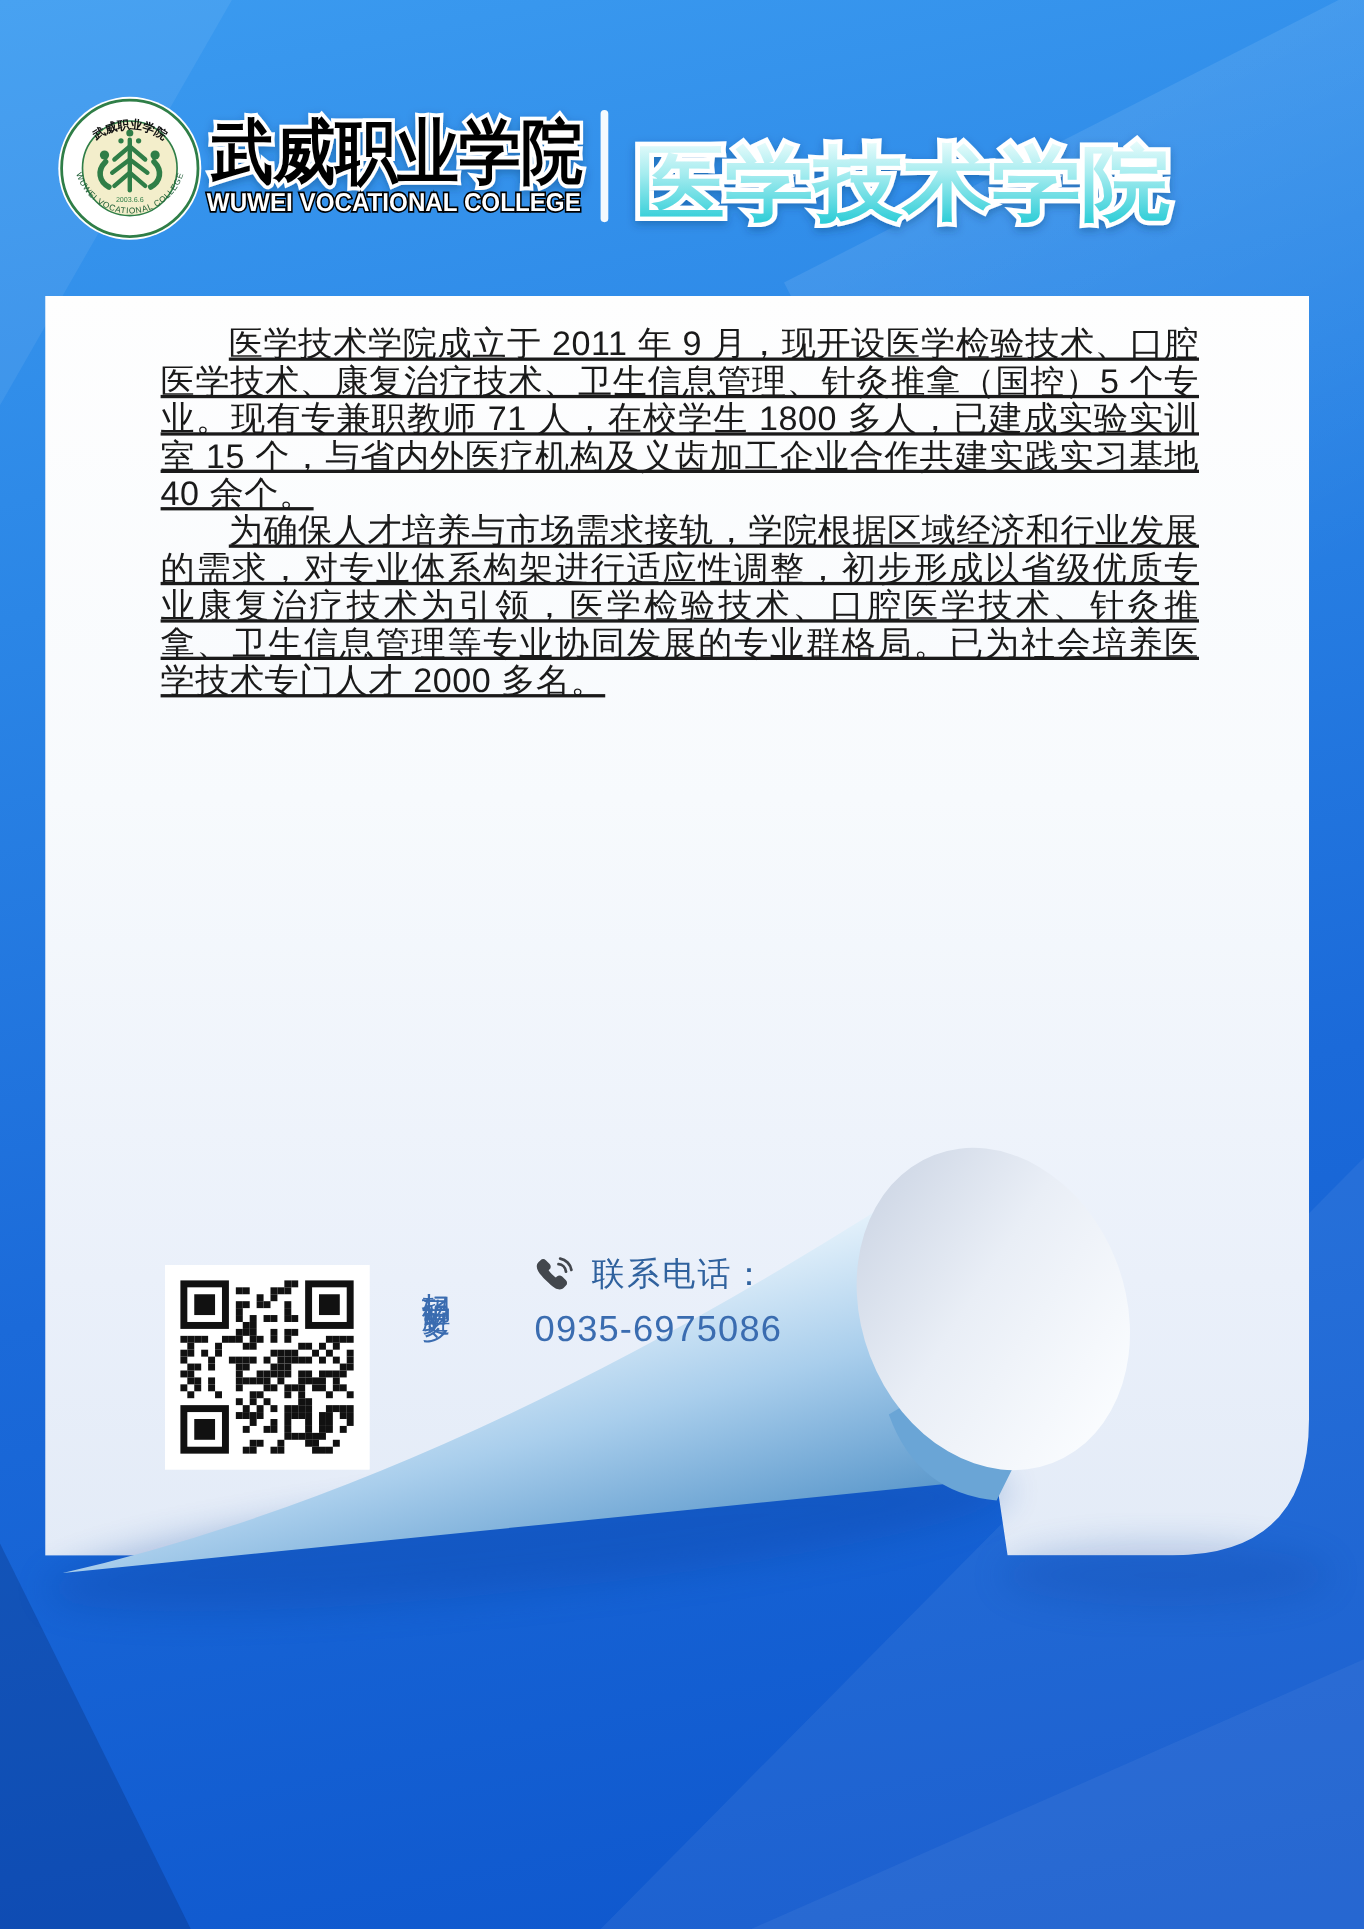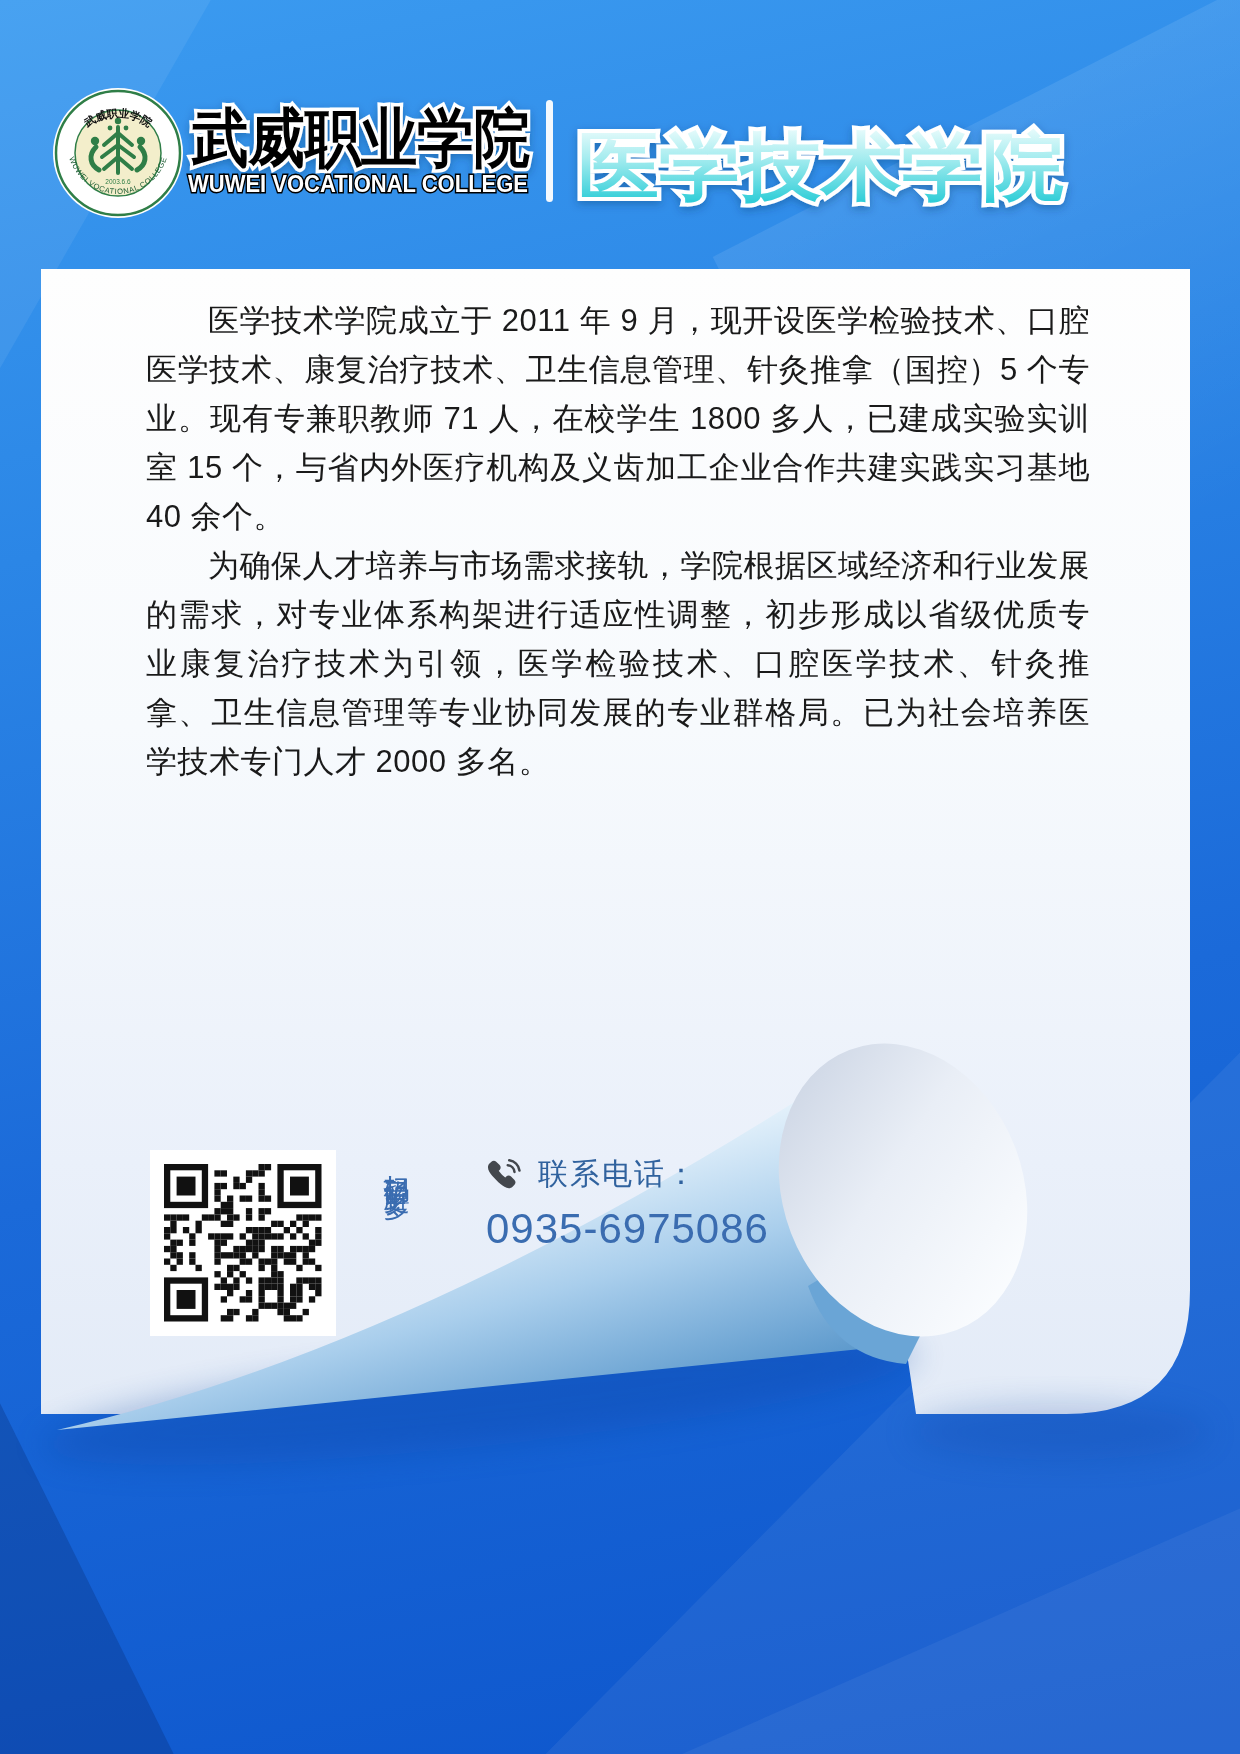--- a/index.html
+++ b/index.html
@@ -18,34 +18,34 @@
           clip-path:polygon(55% 100%,100% 86%,100% 100%);}
   .shadecorner{left:0;top:0;width:100%;height:100%;background:rgba(3,22,76,.22);
           clip-path:polygon(0 80%,14% 100%,0 100%);}
   
   .card{position:absolute;left:41px;top:269px;width:1149px;height:1145px;
         background:linear-gradient(180deg,#fefefe 0%,#f7fafd 40%,#eaf0fa 78%,#e3ebf7 100%);
         clip-path:path("M0 0 H1149 V1021 Q1149 1145 1025 1145 L875 1145 L864 1071 L16 1161 L0 1163 Z");
         z-index:1;}
   
   .article{position:absolute;left:146px;top:296px;width:944px;z-index:3;
-           font-size:31px;line-height:49px;color:#1a1a1a;text-align:justify;letter-spacing:.5px;}
+           font-size:31px;line-height:34px;color:#1a1a1a;text-align:justify;letter-spacing:.5px;text-decoration:underline;}
   .article p{margin:0;text-indent:2em;}
   
   .hdr{position:absolute;left:0;top:0;width:1240px;height:240px;z-index:4;}
   .curl{position:absolute;left:0;top:0;width:1240px;height:1754px;z-index:2;pointer-events:none;}
   
   .qr{position:absolute;left:150px;top:1150px;width:186px;height:186px;background:#fff;z-index:3;}
   .qrcap{position:absolute;left:380px;top:1154px;height:176px;z-index:3;
          writing-mode:vertical-rl;text-orientation:upright;font-size:26px;letter-spacing:4px;
          color:#3a6cb0;font-weight:500;}
-  .phone{position:absolute;left:486px;top:1138px;z-index:3;color:#33659f;margin-top:16px;}
+  .phone{position:absolute;left:486px;top:1138px;z-index:3;color:#33659f;}
   .phone .row{display:flex;align-items:center;gap:16px;}
   .phone .lbl{font-size:30px;letter-spacing:2px;color:#30629e;}
-  .phone .num{font-size:42px;margin-top:10px;letter-spacing:1px;color:#3a6cb0;}
+  .phone .num{font-size:33px;margin-top:10px;letter-spacing:1px;color:#3a6cb0;}
 </style>
 </head>
 <body>
 
 <div class="page">
 
   <div class="sheen sheen1"></div>
   <div class="sheen sheen2"></div>
   <div class="sheen sheen3"></div>
   <div class="sheen sheen4"></div>

